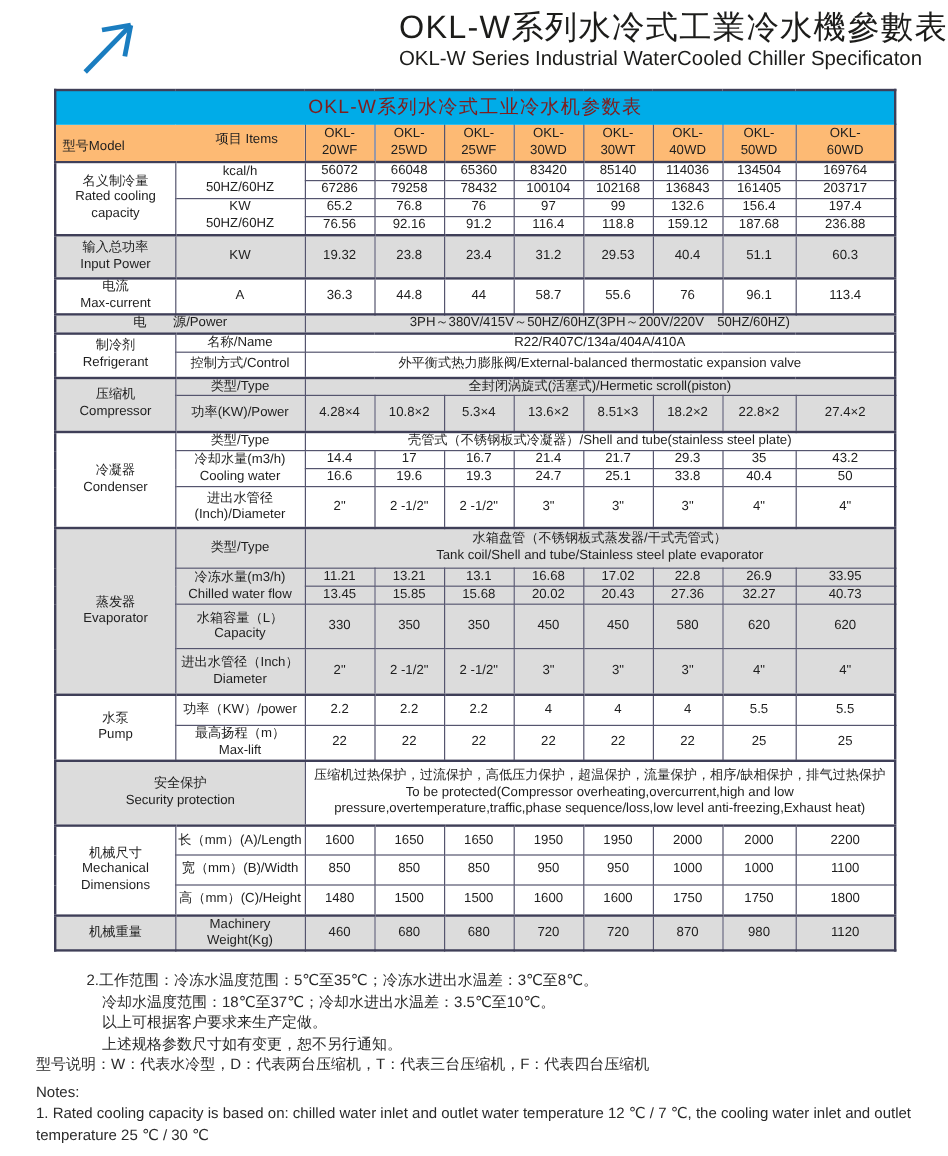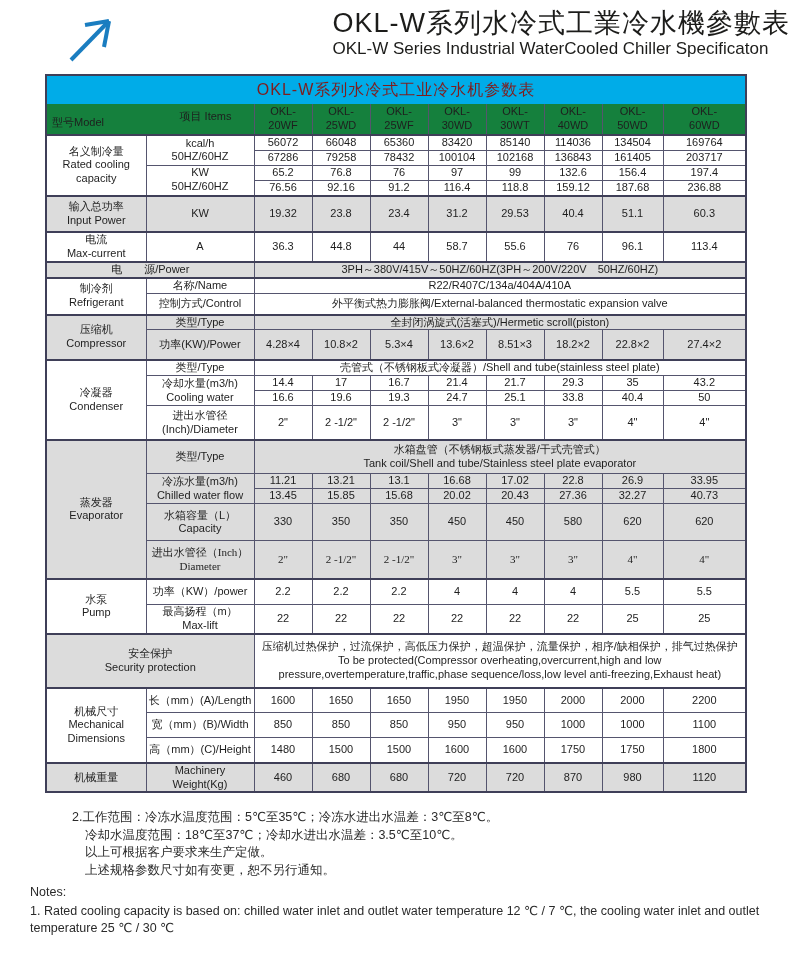--- a/index.html
+++ b/index.html
@@ -25,34 +25,34 @@
     border:1px solid #55556e;
     text-align:center;vertical-align:middle;
     padding:0 1px;line-height:1.25;
     overflow:hidden;
   }
   .pre{white-space:pre-line;}
   tr.banner-row td{
     background:#00ace8;color:#7f1d1d;font-size:16px;height:27px;
     letter-spacing:1px;border:1px solid #00ace8;
   }
-  tr.head-row td{background:#15803d;height:30px;}
+  tr.head-row td{background:#fdba74;height:30px;}
   td.corner{position:relative;background:
     linear-gradient(to bottom right,transparent calc(50% - 0.7px),#55556e calc(50% - 0.7px),#55556e calc(50% + 0.7px),transparent calc(50% + 0.7px)),#e3e3e3;}
   .corner-model{position:absolute;left:5px;bottom:4px;font-size:11px;}
   .corner-items{position:absolute;right:22px;top:6px;font-size:11px;}
   td.group{font-size:11px;}
   td.item{font-size:11px;}
   tr.gray td{background:#dcdcdc;}
   tr.white td{background:#ffffff;}
   tr.sec td{border-top:2px solid #3f3f58;}
   td.ltext{text-align:left;padding:2px 4px;}
   .h15{height:15px;}.h16{height:16px;}.h18{height:19px;}.h22{height:21px;}
   .h26{height:26px;}.h30{height:30px;}.h34{height:34px;}.h36{height:36px;}
-  .h37{height:37px;}.h38{height:38px;font-family:Liberation Serif, serif;}.h25{height:25px;}.h54{height:54px;}
+  .h37{height:37px;}.h38{height:38px;}.h25{height:25px;}.h54{height:54px;}
   
   .notes{margin:16px 0 0 30px;width:740px;font-size:12.5px;color:#2a2a2a;line-height:16.5px;}
   .notes div{margin:0 0 1px 0;}
   .ind1{padding-left:42px;}
   .ind2{padding-left:55px;}
   .notes-en{margin-top:6px;line-height:17.5px;}
 </style>
 </head>
 <body>
 
@@ -400,19 +400,20 @@
         <td>1120</td>
   </tr>
 </tbody>
   </table>
 
 <div class="notes">
   <div class="ind1">2.工作范围：冷冻水温度范围：5℃至35℃；冷冻水进出水温差：3℃至8℃。</div>
   <div class="ind2">冷却水温度范围：18℃至37℃；冷却水进出水温差：3.5℃至10℃。</div>
   <div class="ind2">以上可根据客户要求来生产定做。</div>
   <div class="ind2">上述规格参数尺寸如有变更，恕不另行通知。</div>
+  <div>型号说明：W：代表水冷型，D：代表两台压缩机，T：代表三台压缩机，F：代表四台压缩机</div>
 </div>
 
 <div class="notes notes-en">
   <div>Notes:</div>
   <div>1. Rated cooling capacity is based on: chilled water inlet and outlet water temperature 12 ℃ / 7 ℃, the cooling water inlet and outlet temperature 25 ℃ / 30 ℃</div>
 
 </div>
 
 </body></html>

